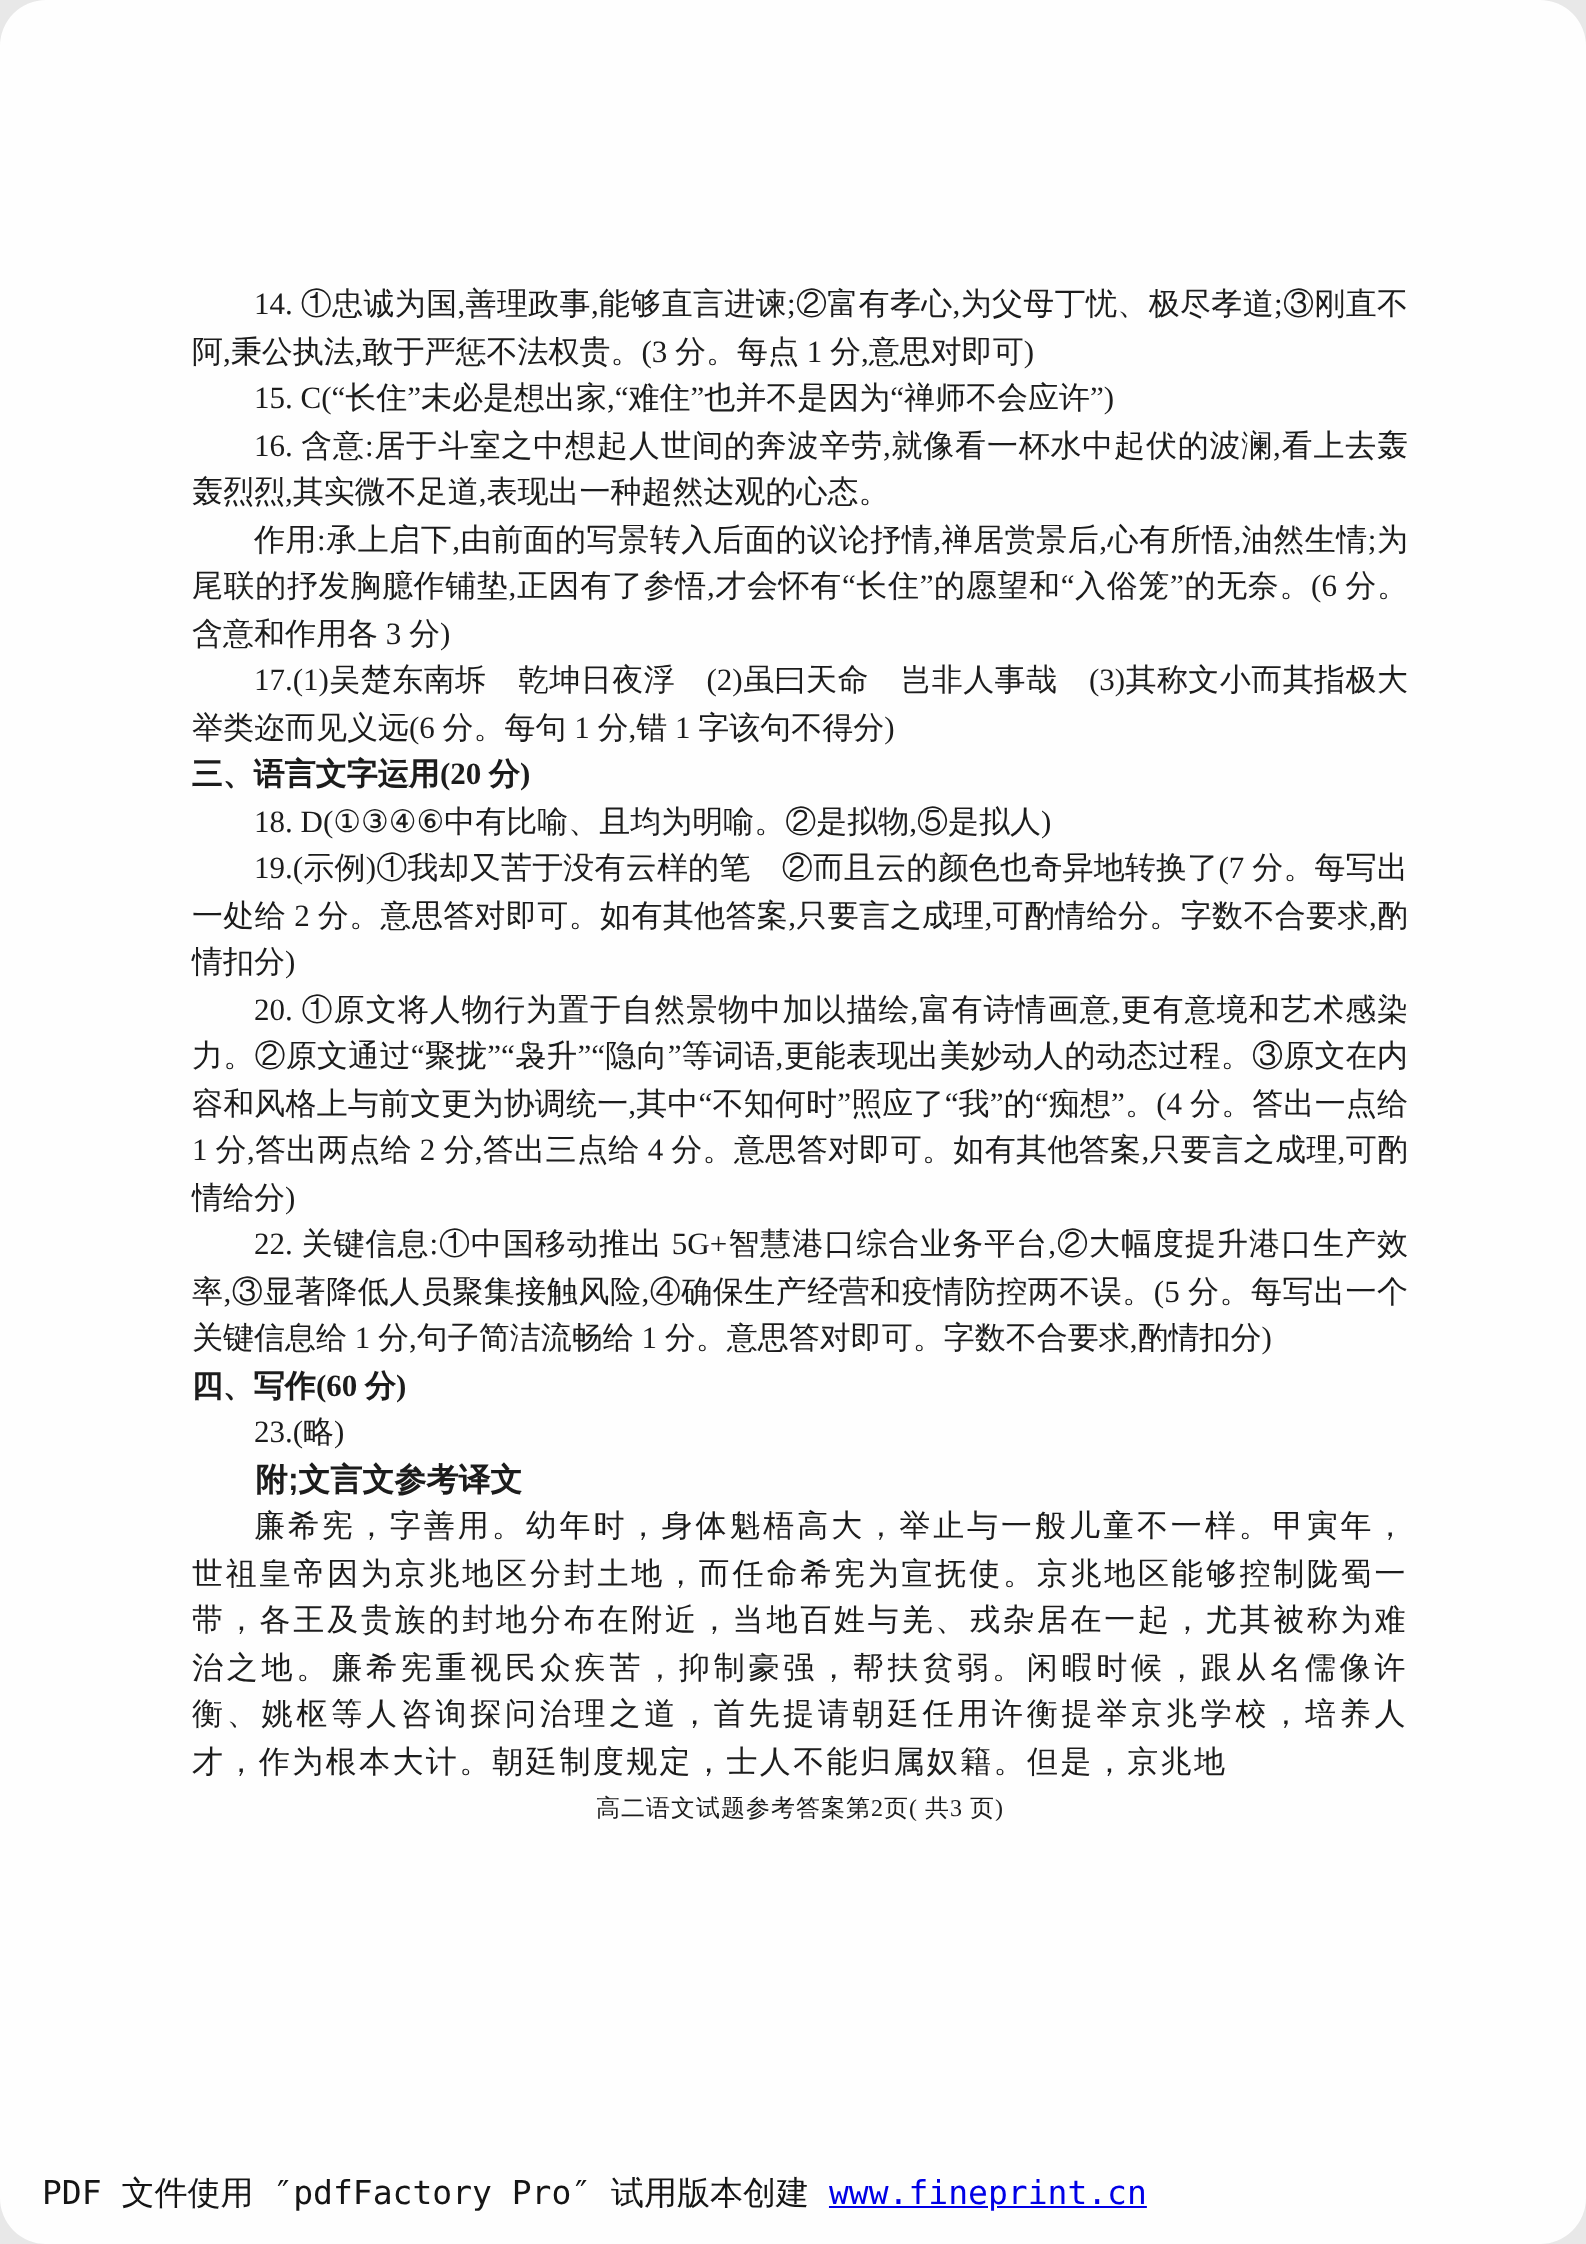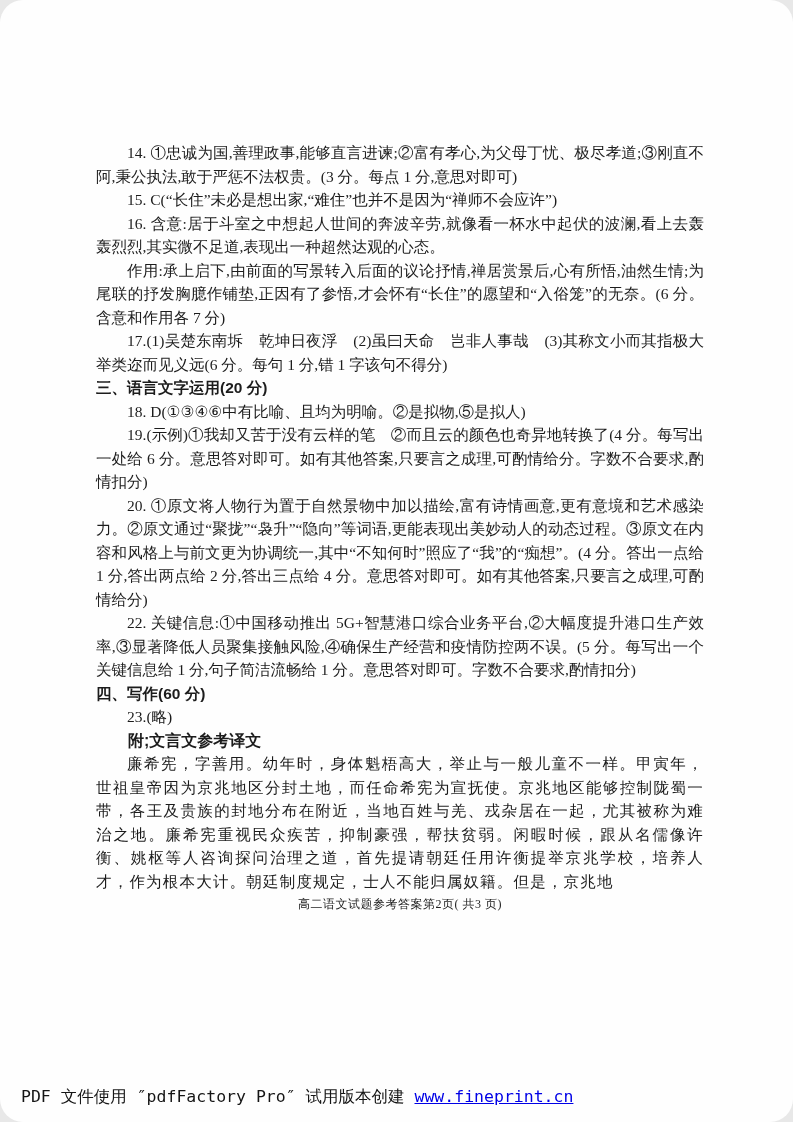--- a/index.html
+++ b/index.html
@@ -20,21 +20,21 @@
     left: 96px;
     width: 608px;
     font-size: 15.5px;
     line-height: 23.5px;
     text-align: justify;
   }
   .content p { margin: 0; }
   .indent { text-indent: 2em; }
   .heading {
     font-weight: 700;
-    font-family: Liberation Sans, sans-serif;
+    font-family: Liberation Serif, serif;
     font-size: 15.5px;
   }
   .heading-indent {
     font-weight: 700;
     font-family: "Liberation Sans", "DejaVu Sans", sans-serif;
     text-indent: 2em;
     font-size: 16px;
   }
   .kai {
     letter-spacing: 1.2px;
@@ -62,25 +62,25 @@
   }
 </style>
 </head>
 <body>
 
 <div class="page">
   <div class="content">
     <p class="indent">14. ①忠诚为国,善理政事,能够直言进谏;②富有孝心,为父母丁忧、极尽孝道;③刚直不阿,秉公执法,敢于严惩不法权贵。(3 分。每点 1 分,意思对即可)</p>
     <p class="indent">15. C(“长住”未必是想出家,“难住”也并不是因为“禅师不会应许”)</p>
     <p class="indent">16. 含意:居于斗室之中想起人世间的奔波辛劳,就像看一杯水中起伏的波澜,看上去轰轰烈烈,其实微不足道,表现出一种超然达观的心态。</p>
-    <p class="indent">作用:承上启下,由前面的写景转入后面的议论抒情,禅居赏景后,心有所悟,油然生情;为尾联的抒发胸臆作铺垫,正因有了参悟,才会怀有“长住”的愿望和“入俗笼”的无奈。(6 分。含意和作用各 7 分)</p>
+    <p class="indent">作用:承上启下,由前面的写景转入后面的议论抒情,禅居赏景后,心有所悟,油然生情;为尾联的抒发胸臆作铺垫,正因有了参悟,才会怀有“长住”的愿望和“入俗笼”的无奈。(6 分。含意和作用各 3 分)</p>
     <p class="indent">17.(1)吴楚东南坼　乾坤日夜浮　(2)虽曰天命　岂非人事哉　(3)其称文小而其指极大　举类迩而见义远(6 分。每句 1 分,错 1 字该句不得分)</p>
     <p class="heading">三、语言文字运用(20 分)</p>
     <p class="indent">18. D(①③④⑥中有比喻、且均为明喻。②是拟物,⑤是拟人)</p>
-    <p class="indent">19.(示例)①我却又苦于没有云样的笔　②而且云的颜色也奇异地转换了(4 分。每写出一处给 6 分。意思答对即可。如有其他答案,只要言之成理,可酌情给分。字数不合要求,酌情扣分)</p>
+    <p class="indent">19.(示例)①我却又苦于没有云样的笔　②而且云的颜色也奇异地转换了(7 分。每写出一处给 2 分。意思答对即可。如有其他答案,只要言之成理,可酌情给分。字数不合要求,酌情扣分)</p>
     <p class="indent">20. ①原文将人物行为置于自然景物中加以描绘,富有诗情画意,更有意境和艺术感染力。②原文通过“聚拢”“袅升”“隐向”等词语,更能表现出美妙动人的动态过程。③原文在内容和风格上与前文更为协调统一,其中“不知何时”照应了“我”的“痴想”。(4 分。答出一点给 1 分,答出两点给 2 分,答出三点给 4 分。意思答对即可。如有其他答案,只要言之成理,可酌情给分)</p>
     <p class="indent">22. 关键信息:①中国移动推出 5G+智慧港口综合业务平台,②大幅度提升港口生产效率,③显著降低人员聚集接触风险,④确保生产经营和疫情防控两不误。(5 分。每写出一个关键信息给 1 分,句子简洁流畅给 1 分。意思答对即可。字数不合要求,酌情扣分)</p>
     <p class="heading">四、写作(60 分)</p>
     <p class="indent">23.(略)</p>
     <p class="heading-indent">附;文言文参考译文</p>
     <p class="kai">廉希宪，字善用。幼年时，身体魁梧高大，举止与一般儿童不一样。甲寅年，世祖皇帝因为京兆地区分封土地，而任命希宪为宣抚使。京兆地区能够控制陇蜀一带，各王及贵族的封地分布在附近，当地百姓与羌、戎杂居在一起，尤其被称为难治之地。廉希宪重视民众疾苦，抑制豪强，帮扶贫弱。闲暇时候，跟从名儒像许衡、姚枢等人咨询探问治理之道，首先提请朝廷任用许衡提举京兆学校，培养人才，作为根本大计。朝廷制度规定，士人不能归属奴籍。但是，京兆地</p>
     <p class="page-footer">高二语文试题参考答案第2页( 共3 页)</p>
   </div>
 
   <div class="watermark">

